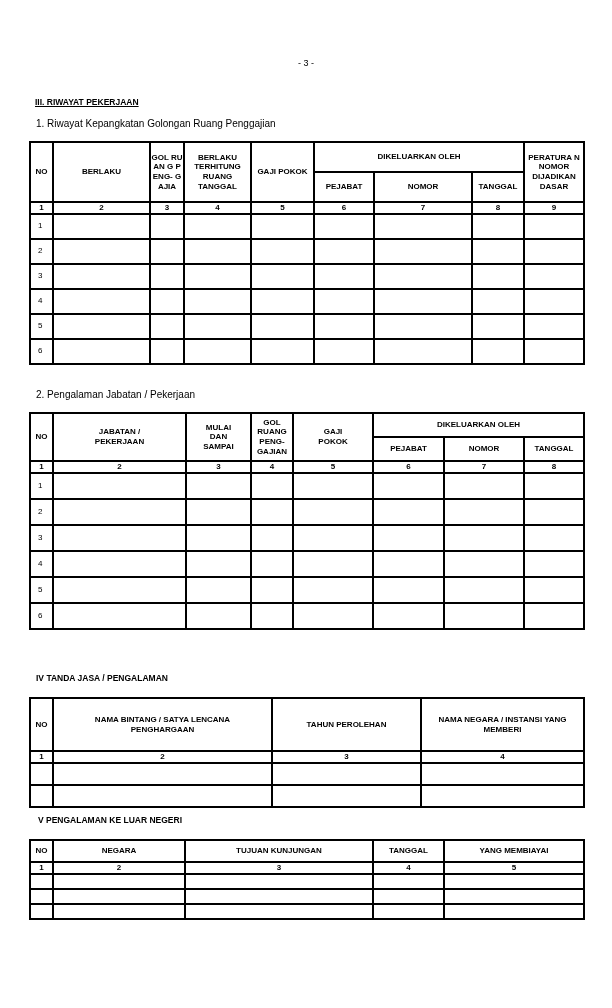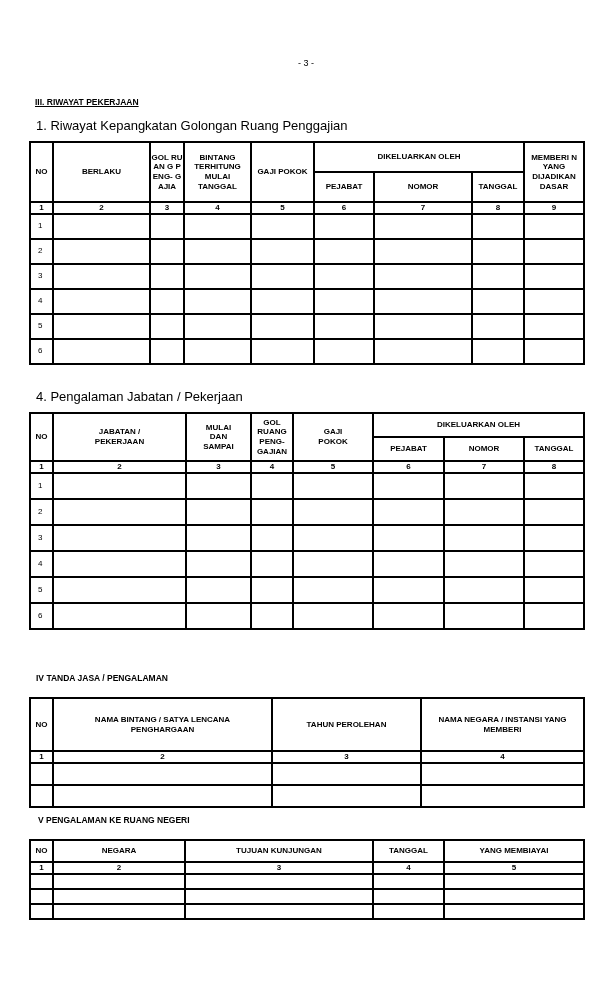--- a/index.html
+++ b/index.html
@@ -1,20 +1,20 @@
 <!DOCTYPE html>
 <html><head>
 <meta charset="utf-8">
 <style>
   html, body { margin: 0; padding: 0; background: #ffffff; }
   body { width: 612px; height: 1008px; position: relative; overflow: hidden;
          font-family: "Liberation Sans", sans-serif; color: #000; }
   .page-num { position: absolute; top: 58px; left: 0; width: 612px; text-align: center; font-size: 9px; }
   .sec-title { position: absolute; font-size: 8.5px; font-weight: bold; }
-  .sub-title { position: absolute; font-size: 13px; }
+  .sub-title { position: absolute; font-size: 10px; }
   table { position: absolute; border-collapse: collapse; table-layout: fixed; }
   td, th { border: 2px solid #000; padding: 0; text-align: center; vertical-align: middle;
            font-size: 8px; font-weight: bold; line-height: 1.2; }
   td.num { font-size: 8px; font-weight: bold; }
   td.rowno { font-weight: normal; text-align: left; padding-left: 7px; font-size: 8px; }
   td.empty { font-weight: normal; }
 </style>
 </head>
 <body>
 
@@ -33,24 +33,24 @@
       <col style="width:60px">
       <col style="width:98px">
       <col style="width:52px">
       <col style="width:60px">
   </colgroup>
   <tbody>
       <tr style="height:30px">
     <td rowspan="2">NO</td>
     <td rowspan="2">BERLAKU</td>
     <td rowspan="2" style="word-break:break-all">GOL RUAN G PENG- GAJIA</td>
-    <td rowspan="2" style="padding:0 6px">BINTANG TERHITUNG MULAI TANGGAL</td>
+    <td rowspan="2" style="padding:0 6px">BERLAKU TERHITUNG RUANG TANGGAL</td>
     <td rowspan="2">GAJI POKOK</td>
     <td colspan="3">DIKELUARKAN OLEH</td>
-    <td rowspan="2" style="padding:0 2px">MEMBERI N YANG DIJADIKAN DASAR</td>
+    <td rowspan="2" style="padding:0 2px">PERATURA N NOMOR DIJADIKAN DASAR</td>
   </tr>
   <tr style="height:30px">
     <td>PEJABAT</td>
     <td>NOMOR</td>
     <td>TANGGAL</td>
   </tr>
   <tr style="height:9px">
     <td class="num">1</td>
     <td class="num">2</td>
     <td class="num">3</td>
@@ -125,21 +125,21 @@
         <td class="empty"></td>
         <td class="empty"></td>
         <td class="empty"></td>
         <td class="empty"></td>
         <td class="empty"></td>
         <td class="empty"></td>
       </tr>
     </tbody>
 </table>
 
-<div class="sub-title" style="left:36px; top:389px;">4.   Pengalaman Jabatan / Pekerjaan</div>
+<div class="sub-title" style="left:36px; top:389px;">2.   Pengalaman Jabatan / Pekerjaan</div>
 
 <table style="left:29px; top:412px; width:554px;">
   <colgroup>
     <col style="width:23px">
       <col style="width:133px">
       <col style="width:65px">
       <col style="width:42px">
     <col style="width:80px">
       <col style="width:71px">
       <col style="width:80px">
@@ -266,21 +266,21 @@
       </tr>
       <tr style="height: 22px;">
         <td class="rowno"></td>
         <td class="empty"></td>
         <td class="empty"></td>
         <td class="empty"></td>
       </tr>
     </tbody>
 </table>
 
-<div class="sec-title" style="left:38px; top:815px;">V   PENGALAMAN KE RUANG NEGERI</div>
+<div class="sec-title" style="left:38px; top:815px;">V   PENGALAMAN KE LUAR NEGERI</div>
 
 <table style="left:29px; top:839px; width:554px;">
   <colgroup>
     <col style="width:23px">
       <col style="width:132px">
       <col style="width:188px">
       <col style="width:71px">
       <col style="width:140px">
   </colgroup>
   <tbody>

